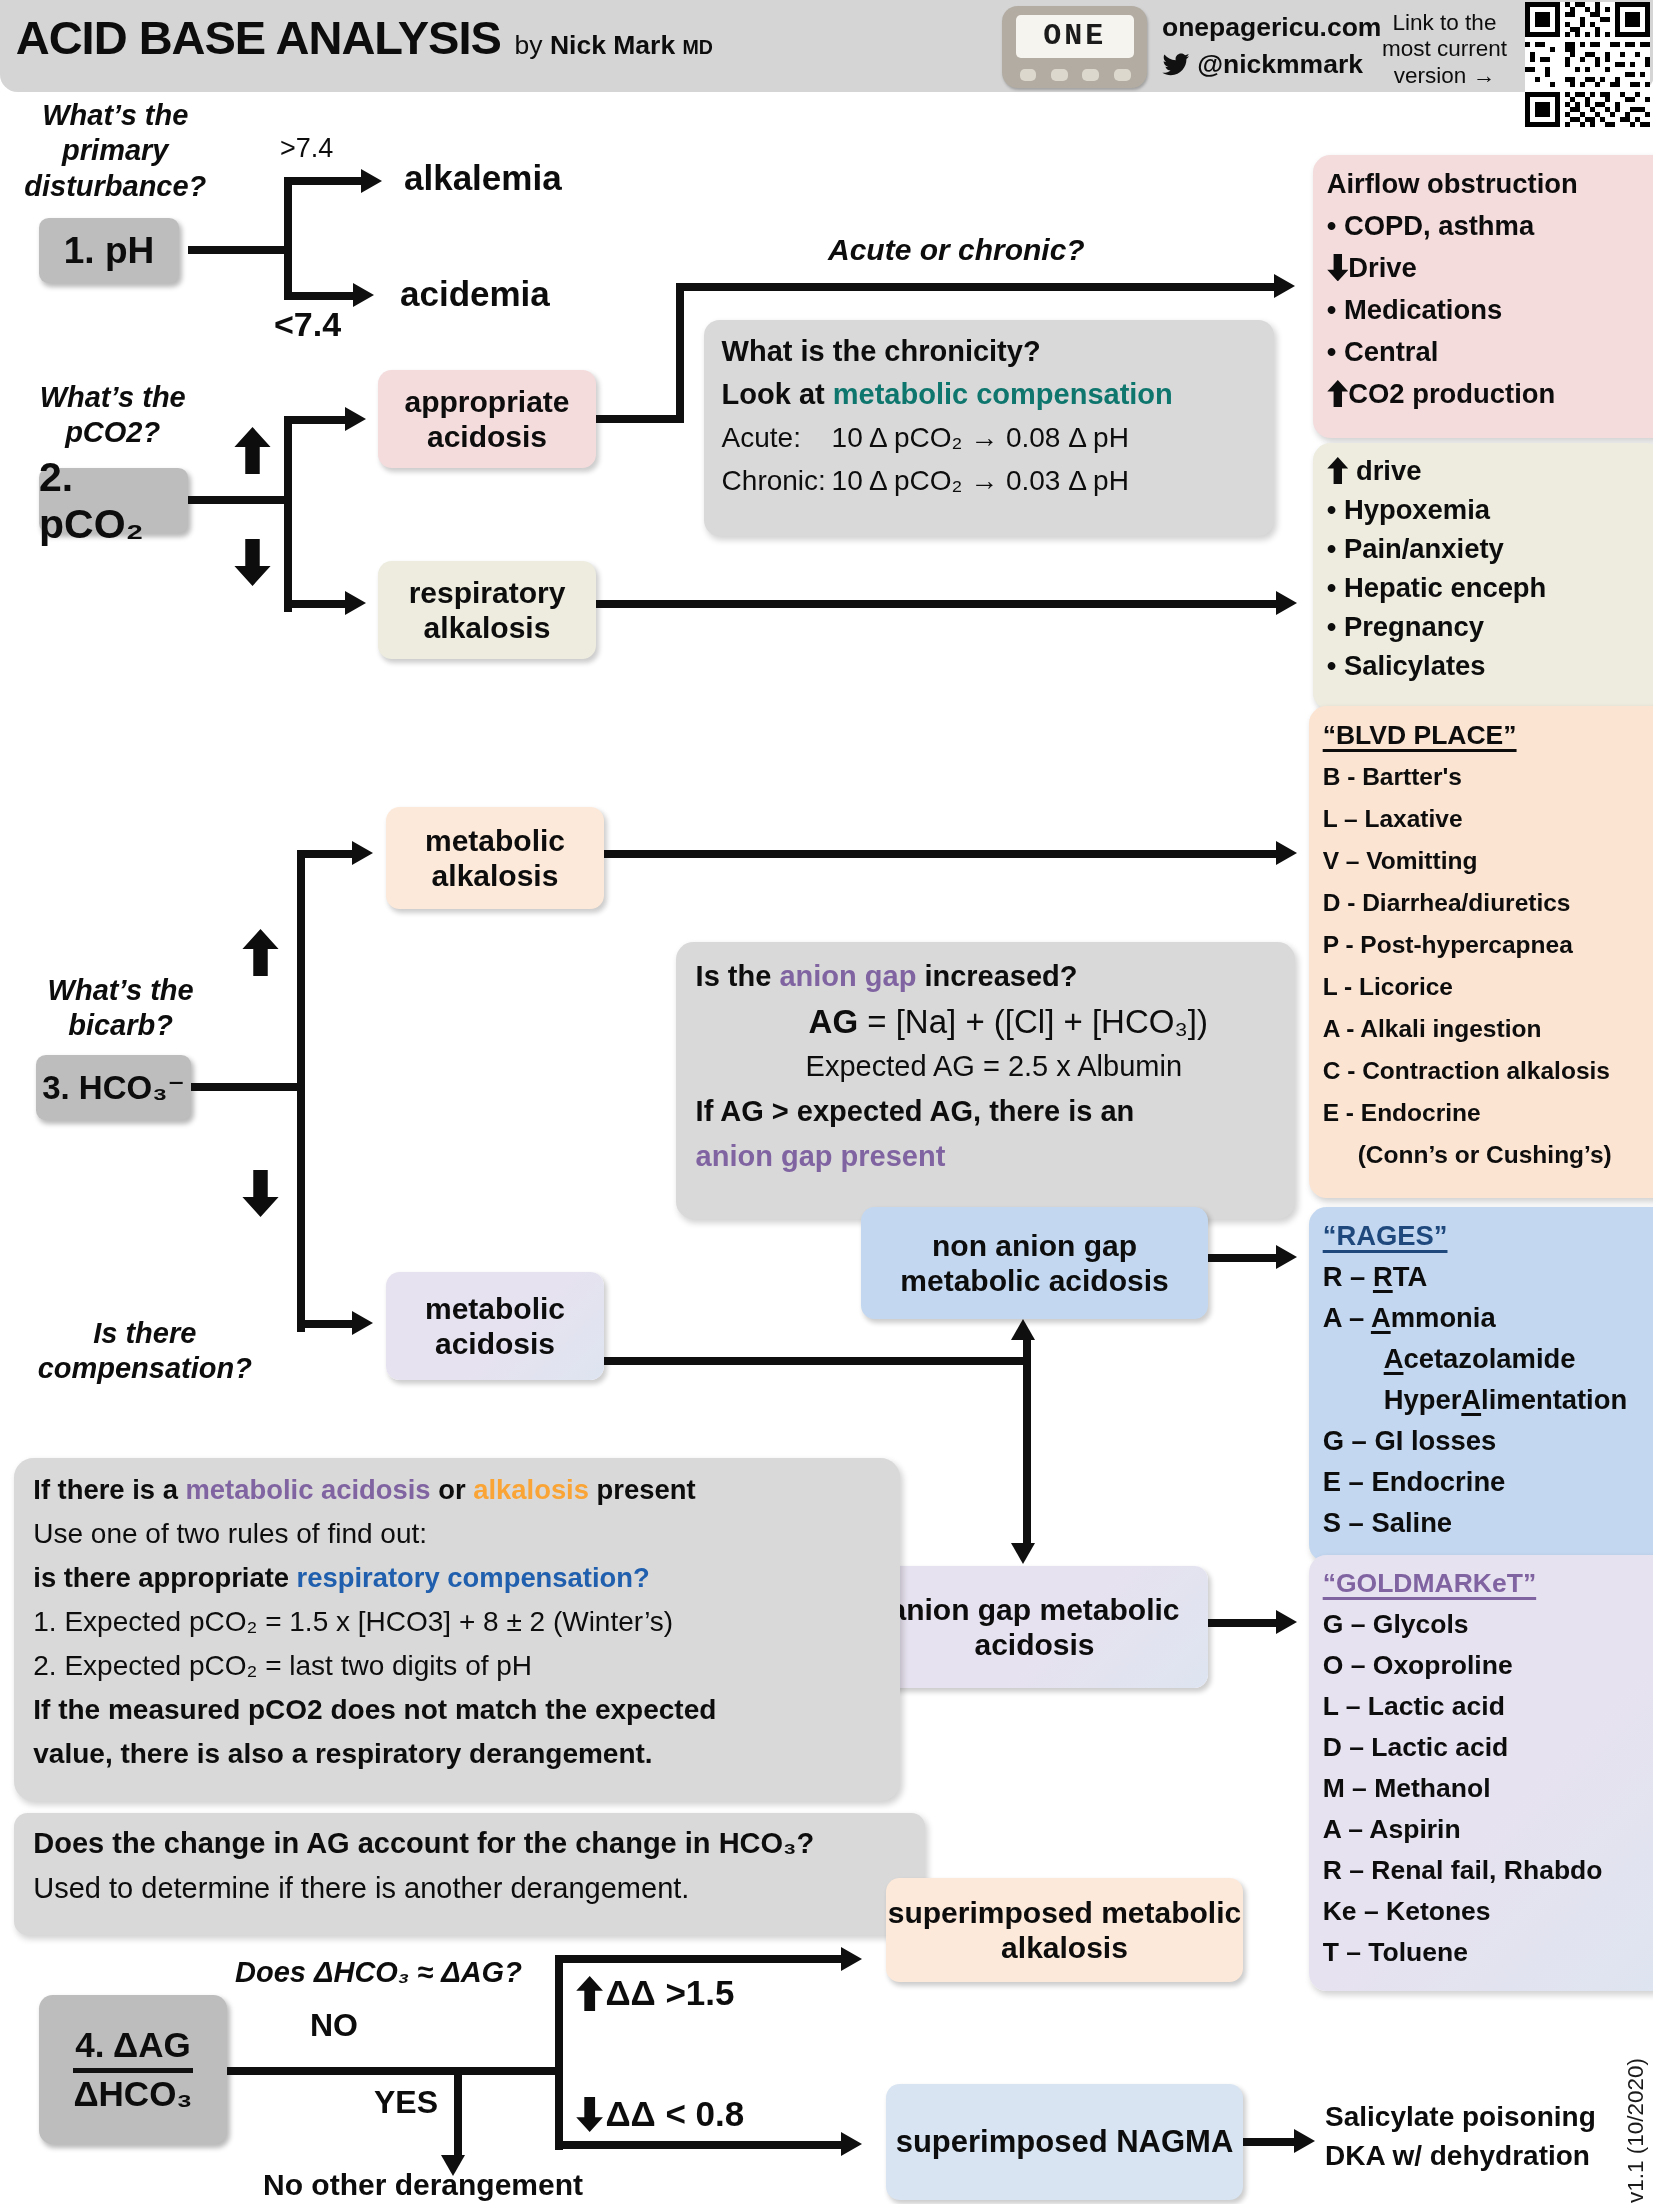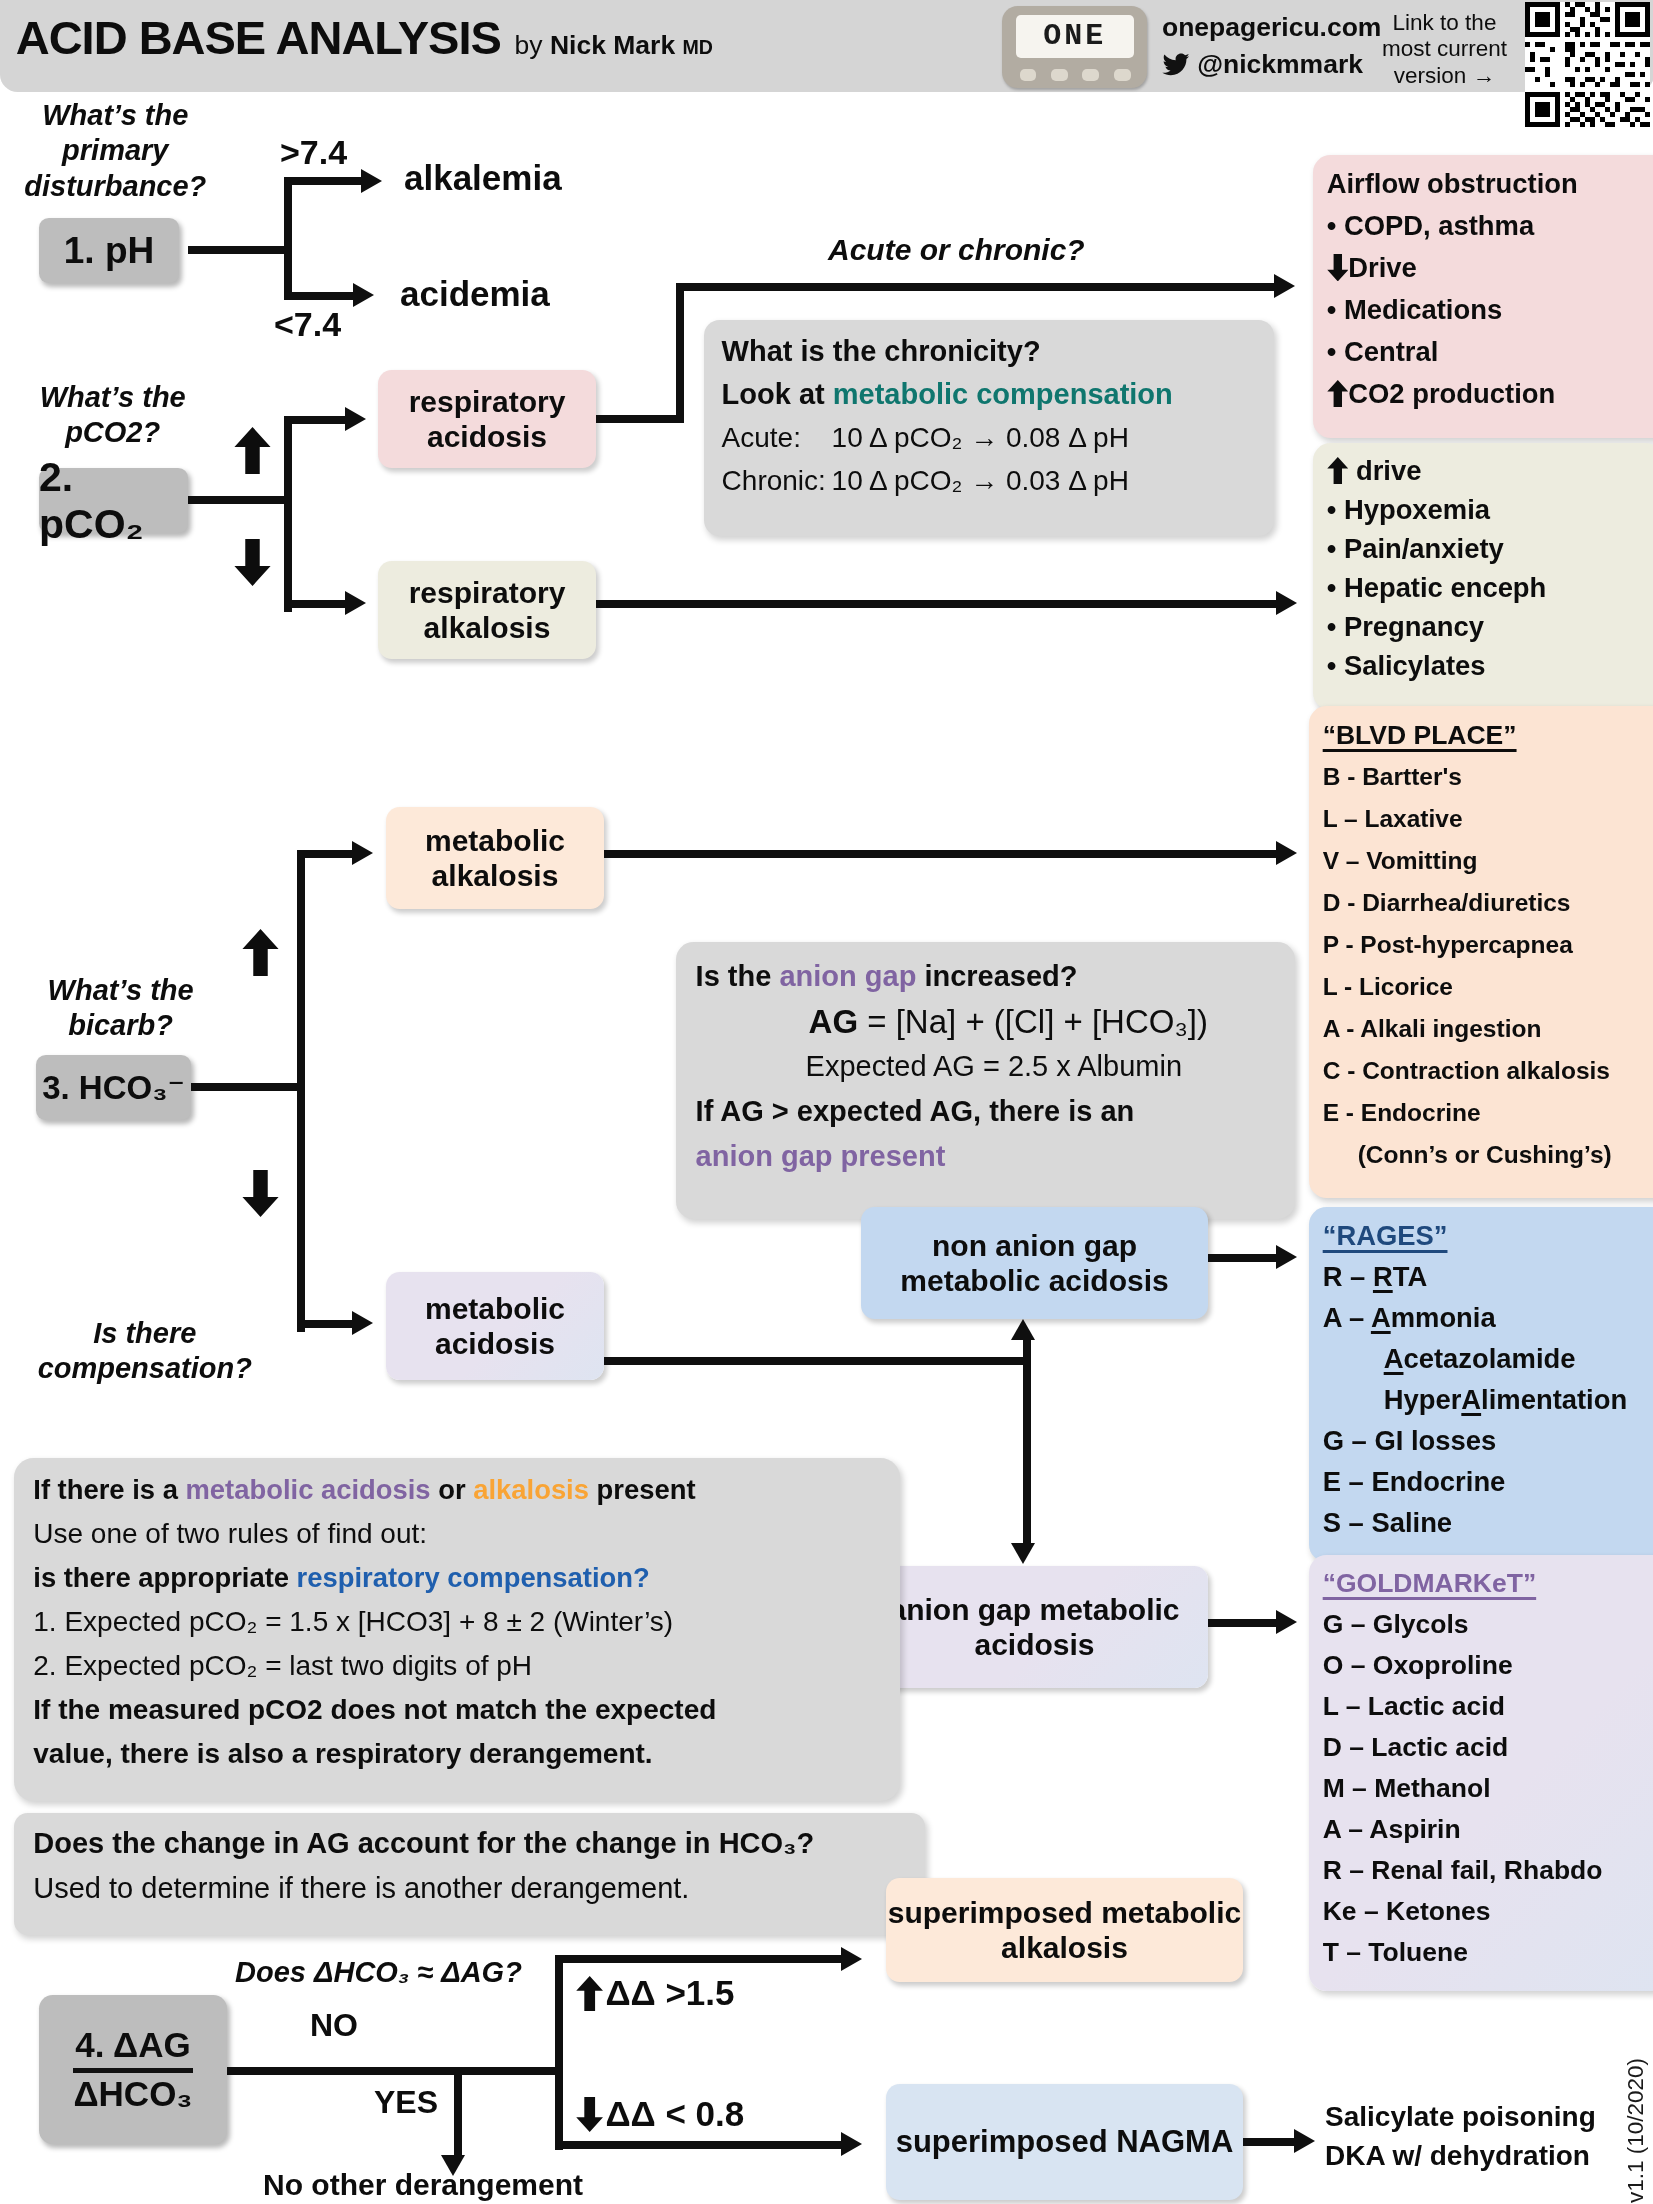--- a/index.html
+++ b/index.html
@@ -200,21 +200,21 @@
 <div class="abs qi" style="left:9.8px;top:98px;width:211px;font-size:29px;">What’s the primary disturbance?</div>
 <div class="abs numbox" style="left:39px;top:218px;width:140px;height:65px;font-size:37px;">1. pH</div>
 
 <div class="hl" style="left:188px;top:246px;width:96px;height:7.8px;"></div>
 <div class="vl" style="left:284px;top:177px;width:7.8px;height:123px;"></div>
 <div class="hl" style="left:284px;top:177px;width:78px;height:7.8px;"></div>
 <div class="arr-r" style="left:361px;top:169px;"></div>
 <div class="hl" style="left:284px;top:292px;width:71px;height:7.8px;"></div>
 <div class="arr-r" style="left:353px;top:283px;"></div>
 
-<div class="abs" style="left:280px;top:133px;font-size:34px;font-weight:bold;">&gt;7.4</div>
+<div class="abs" style="left:280px;top:133px;font-size:27px;font-weight:normal;">&gt;7.4</div>
 <div class="abs" style="left:404px;top:158px;font-size:35px;font-weight:bold;">alkalemia</div>
 <div class="abs" style="left:400px;top:274px;font-size:35px;font-weight:bold;">acidemia</div>
 <div class="abs" style="left:274px;top:305px;font-size:34px;font-weight:bold;">&lt;7.4</div>
 
 <div class="abs qi" style="left:14.7px;top:380px;width:196px;font-size:29px;">What’s the pCO2?</div>
 <div class="abs numbox" style="left:39px;top:468px;width:149px;height:65px;font-size:41px;">2. pCO₂</div>
 
 <div class="hl" style="left:188px;top:496px;width:96px;height:7.8px;"></div>
 <div class="vl" style="left:284px;top:416px;width:7.8px;height:196px;"></div>
 <div class="hl" style="left:284px;top:416px;width:63px;height:7.8px;"></div>
@@ -226,21 +226,21 @@
   <svg width="39" height="47" viewBox="0 0 20 26">
       <path fill="#0d0d0d" d="M10 0 L20 11 L14 11 L14 26 L6 26 L6 11 L0 11 Z"></path>
     </svg>
 </span>
 <span class="abs barrow" style="left:233px;top:539px;">
   <svg width="39" height="47" viewBox="0 0 20 26">
       <path fill="#0d0d0d" d="M10 26 L0 15 L6 15 L6 0 L14 0 L14 15 L20 15 Z"></path>
     </svg>
 </span>
 
-<div class="abs node pink" style="left:378px;top:370px;width:218px;height:98px;font-size:30px;">respiratory acidosis</div>
+<div class="abs node pink" style="left:378px;top:370px;width:218px;height:98px;font-size:30px;">appropriate acidosis</div>
 <div class="abs node beige" style="left:378px;top:561px;width:218px;height:98px;font-size:30px;">respiratory alkalosis</div>
 
 <div class="hl" style="left:596px;top:415px;width:88px;height:7.8px;"></div>
 <div class="vl" style="left:676px;top:283px;width:7.8px;height:139px;"></div>
 <div class="hl" style="left:676px;top:283px;width:600px;height:7.8px;"></div>
 <div class="arr-r" style="left:1274px;top:274px;"></div>
 
 <div class="hl" style="left:596px;top:600px;width:682px;height:7.8px;"></div>
 <div class="arr-r" style="left:1276px;top:591px;"></div>
 

